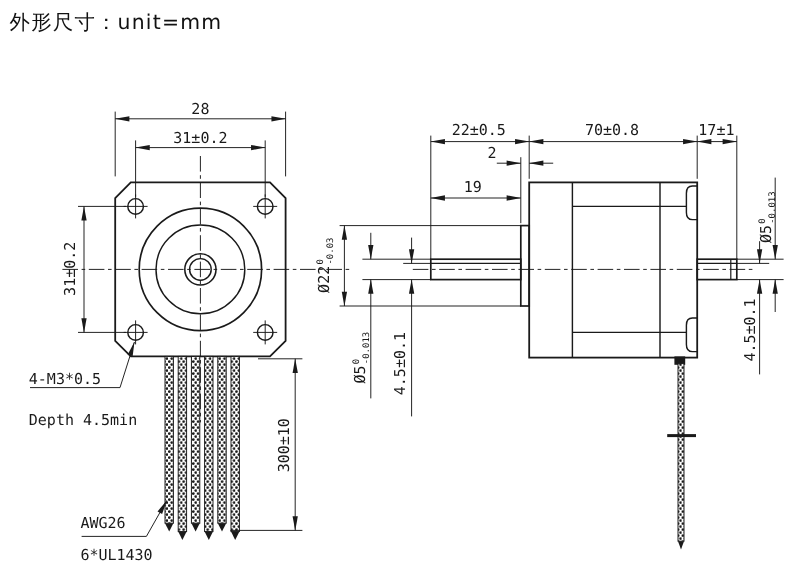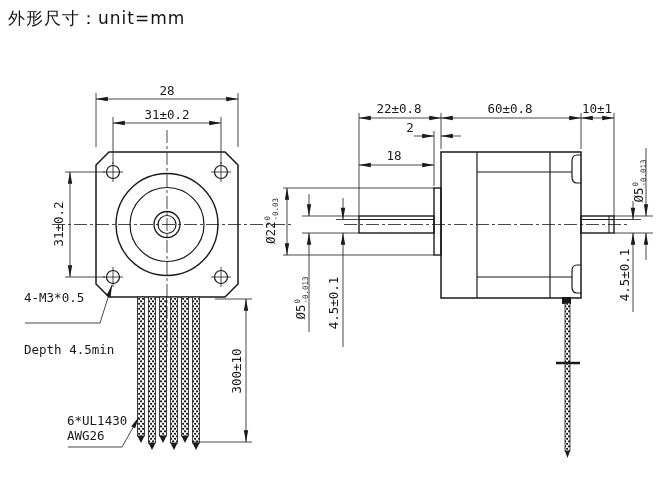--- a/index.html
+++ b/index.html
@@ -174,30 +174,30 @@
   </g>
 </svg>
 
 <div class="title">外形尺寸：unit=mm</div>
 
 <div class="lbl" style="left:167px;top:91px">28</div>
 <div class="lbl" style="left:167px;top:115px">31±0.2</div>
 <div class="lbl rot" style="left:59px;top:224px">31±0.2</div>
 <div class="lbl rot" style="left:237px;top:371px">300±10</div>
 
-<div class="lbl anchor-left" style="left:24px;top:292px">4-M3*0.5</div>
+<div class="lbl anchor-left" style="left:24px;top:310px">4-M3*0.5</div>
 <div class="lbl anchor-left" style="left:24px;top:344px">Depth 4.5min</div>
-<div class="lbl anchor-left" style="left:67px;top:415px">6*UL1430</div>
+<div class="lbl anchor-left" style="left:67px;top:457px">6*UL1430</div>
 <div class="lbl anchor-left" style="left:67px;top:430px">AWG26</div>
 
-<div class="lbl" style="left:399px;top:109px">22±0.8</div>
-<div class="lbl" style="left:510px;top:109px">60±0.8</div>
-<div class="lbl" style="left:597px;top:109px">10±1</div>
+<div class="lbl" style="left:399px;top:109px">22±0.5</div>
+<div class="lbl" style="left:510px;top:109px">70±0.8</div>
+<div class="lbl" style="left:597px;top:109px">17±1</div>
 <div class="lbl" style="left:410px;top:128px">2</div>
-<div class="lbl" style="left:394px;top:156px">18</div>
+<div class="lbl" style="left:394px;top:156px">19</div>
 
 <div class="lbl rot" style="left:271px;top:221px">
   <span>Ø22</span>
       <span class="tol">
         <i>0</i>
         <i>-0.03</i>
       </span>
 </div>
 
 <div class="lbl rot" style="left:301px;top:298px">

